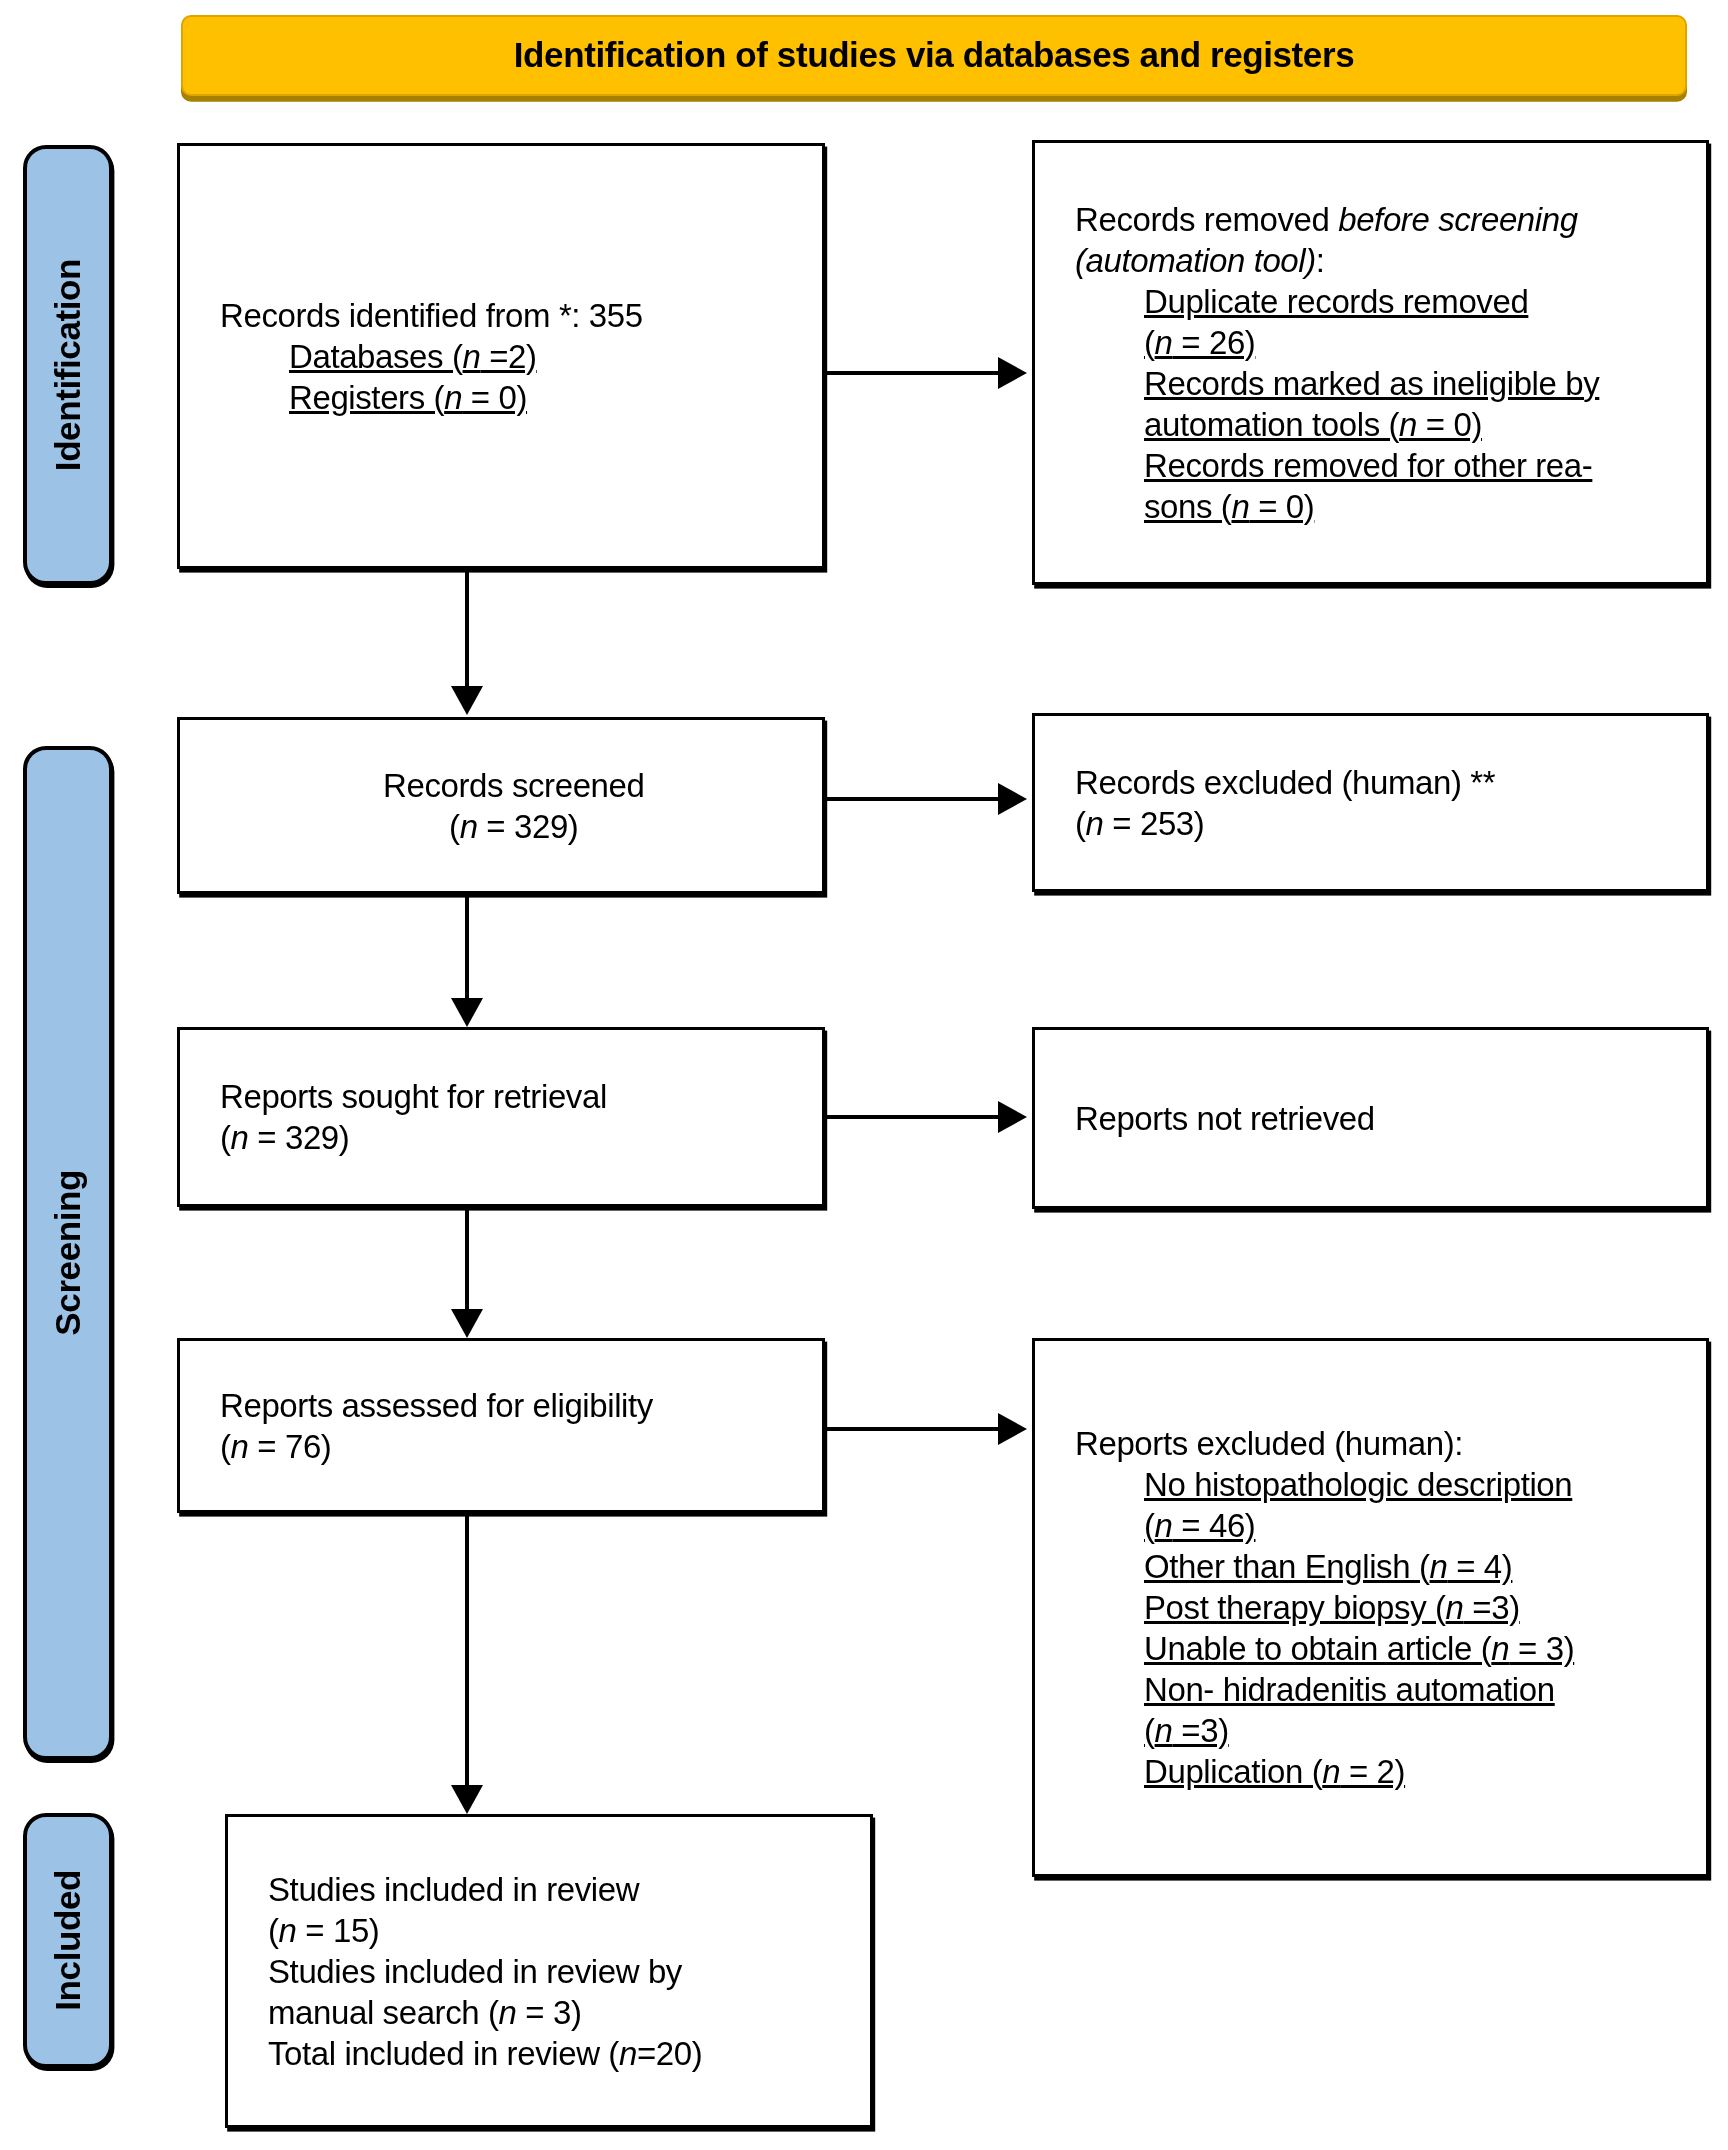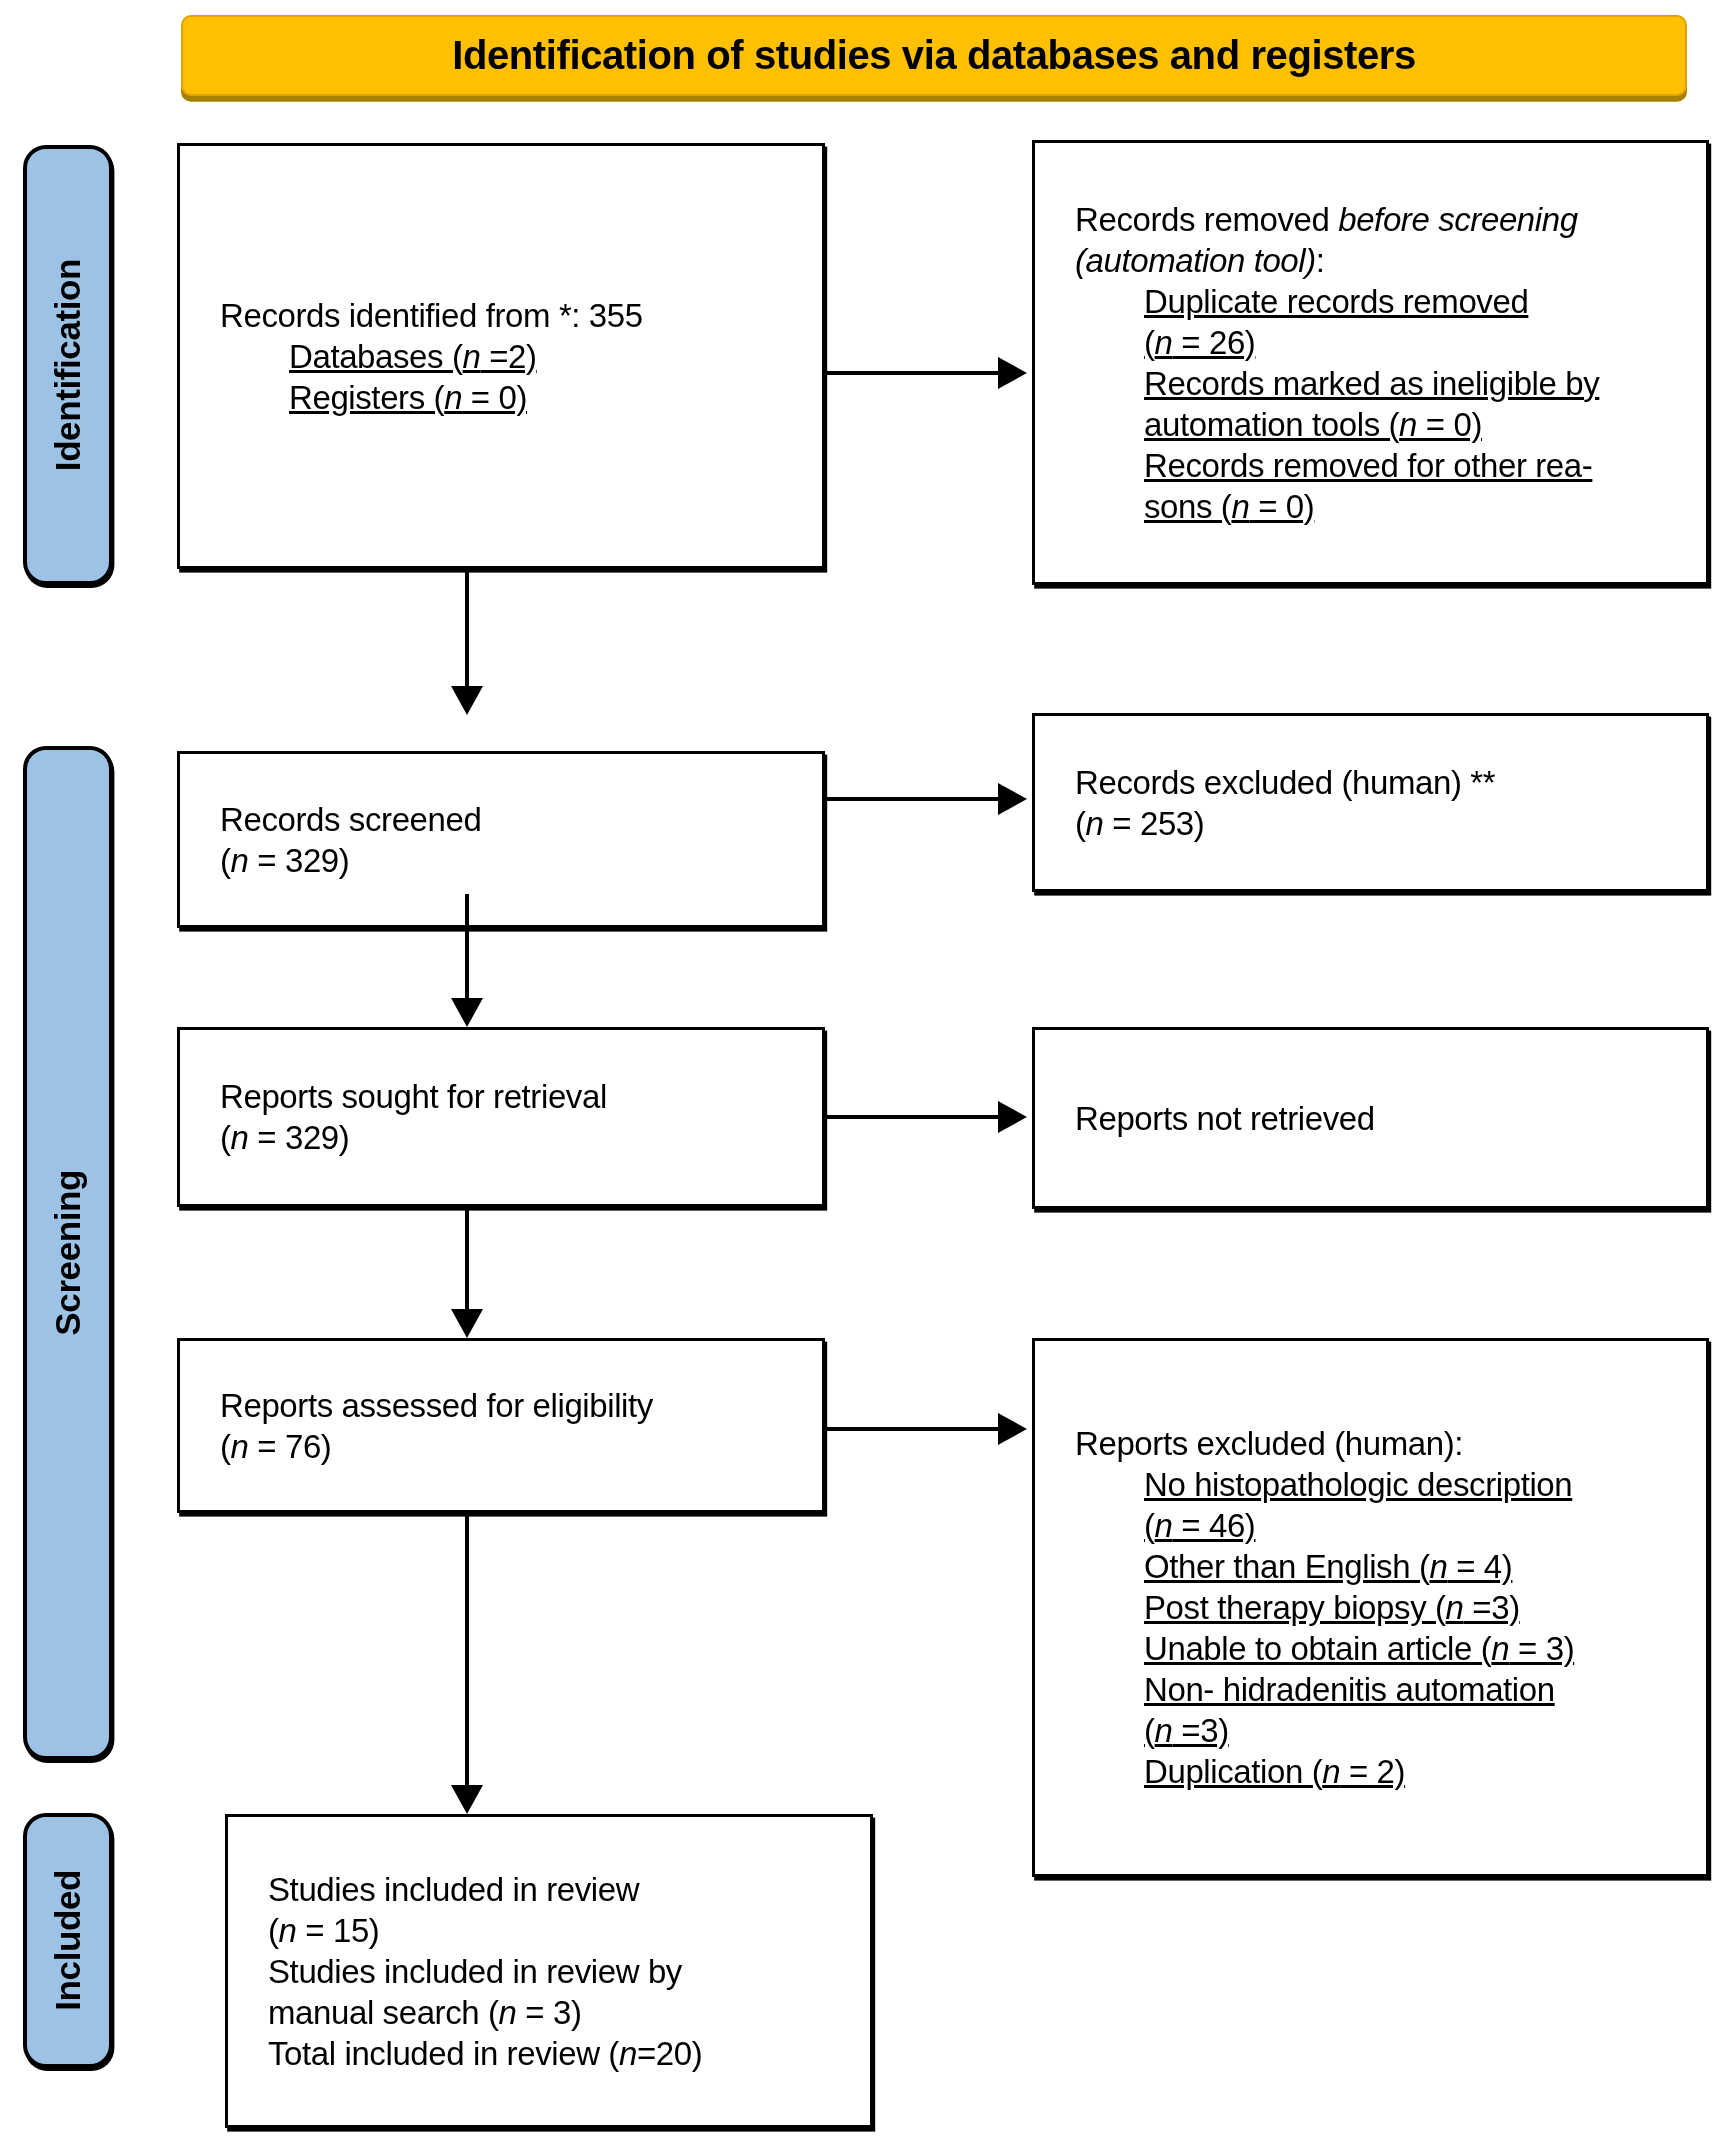--- a/index.html
+++ b/index.html
@@ -22,21 +22,21 @@
   .abs{position:absolute;}
 
   
   .banner{
     left:181px;top:14.5px;width:1506px;height:81px;
     background:var(--banner-fill);
     border:2.2px solid var(--banner-edge);
     border-radius:10px;
     box-shadow:0 5.8px 0 var(--banner-shadow);
     display:flex;align-items:center;justify-content:center;
-    font-weight:bold;font-size:40px;letter-spacing:-0.4px;
+    font-weight:bold;font-size:35px;letter-spacing:-0.4px;
   }
 
   
   .stage{
     left:23px;width:90px;
     background:var(--stage-fill);
     border:4.3px solid var(--ink);
     border-radius:23px;
     box-shadow:1.4px 2.9px 0 var(--ink);
     display:flex;align-items:center;justify-content:center;
@@ -57,21 +57,21 @@
     border:3.6px solid var(--ink);
     box-shadow:2.2px 3.6px 0 var(--ink);
     display:flex;flex-direction:column;justify-content:center;
     padding:8.7px 14.5px 8.7px 40px;
     font-size:33px;line-height:41px;letter-spacing:-0.4px;
   }
   .boxL{left:177px;width:648px;}
   .boxR{left:1032px;width:677px;}
   #box-records-identified{top:143px;height:426px;}
   #box-records-removed{top:140px;height:445px;}
-  #box-records-screened{top:751px;height:177px;}
+  #box-records-screened{top:717px;height:177px;text-align:center;}
   #box-records-excluded{top:713px;height:179px;}
   #box-reports-sought{top:1027px;height:180px;}
   #box-reports-not-retrieved{top:1027px;height:182px;}
   #box-reports-assessed{top:1338px;height:175px;}
   #box-reports-excluded{top:1338px;height:539px;}
   #box-studies-included{top:1814px;height:314px;margin-left:48px;}
   .line{white-space:nowrap;}
   .line.ind{padding-left:69px;text-decoration:underline;}
   .it{font-style:italic;}
 

